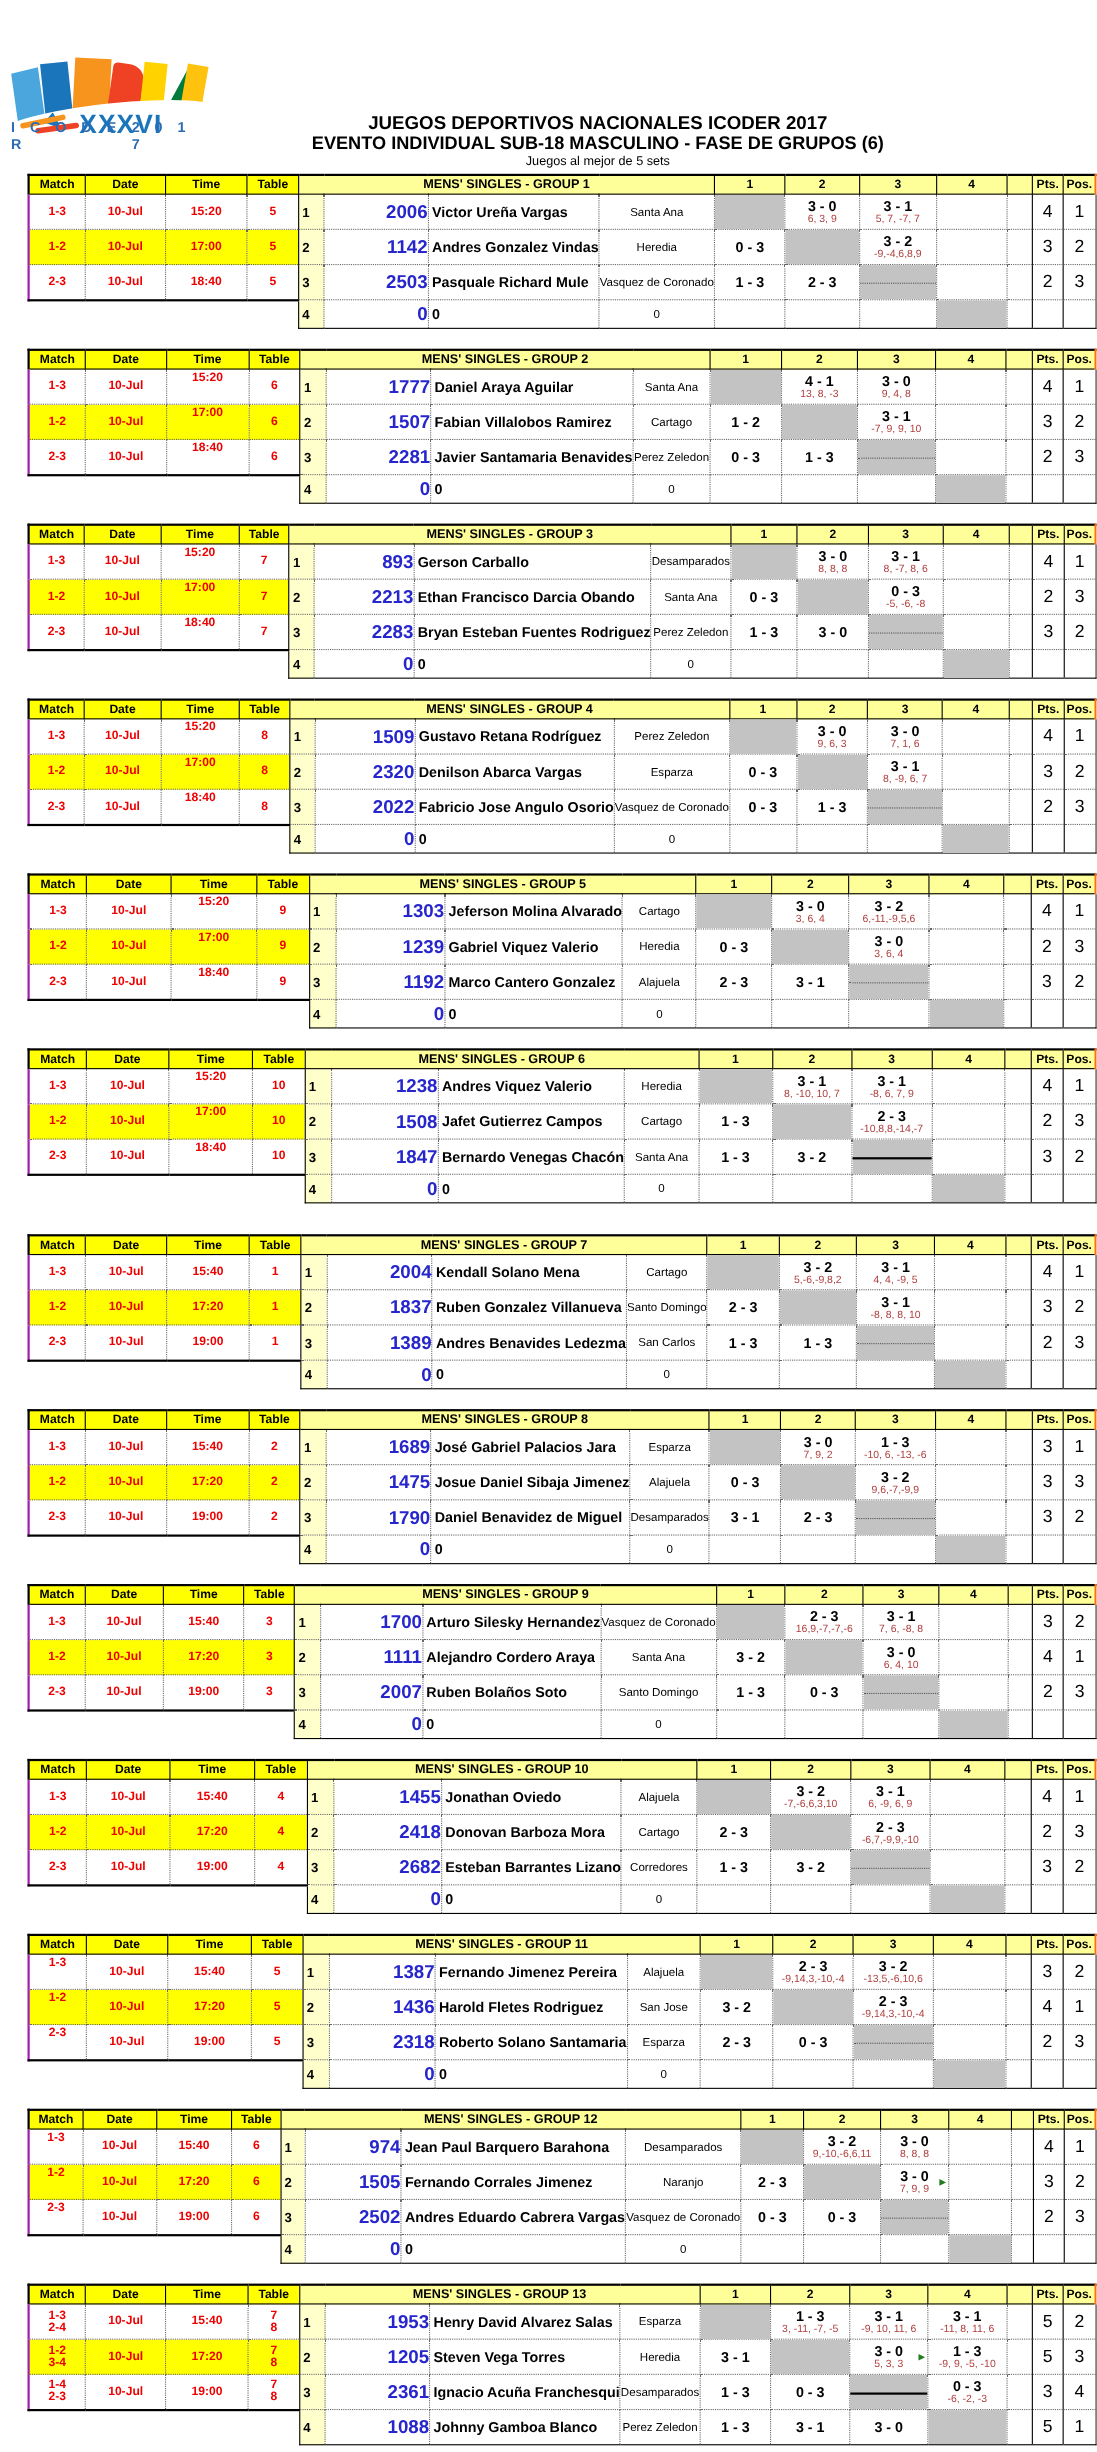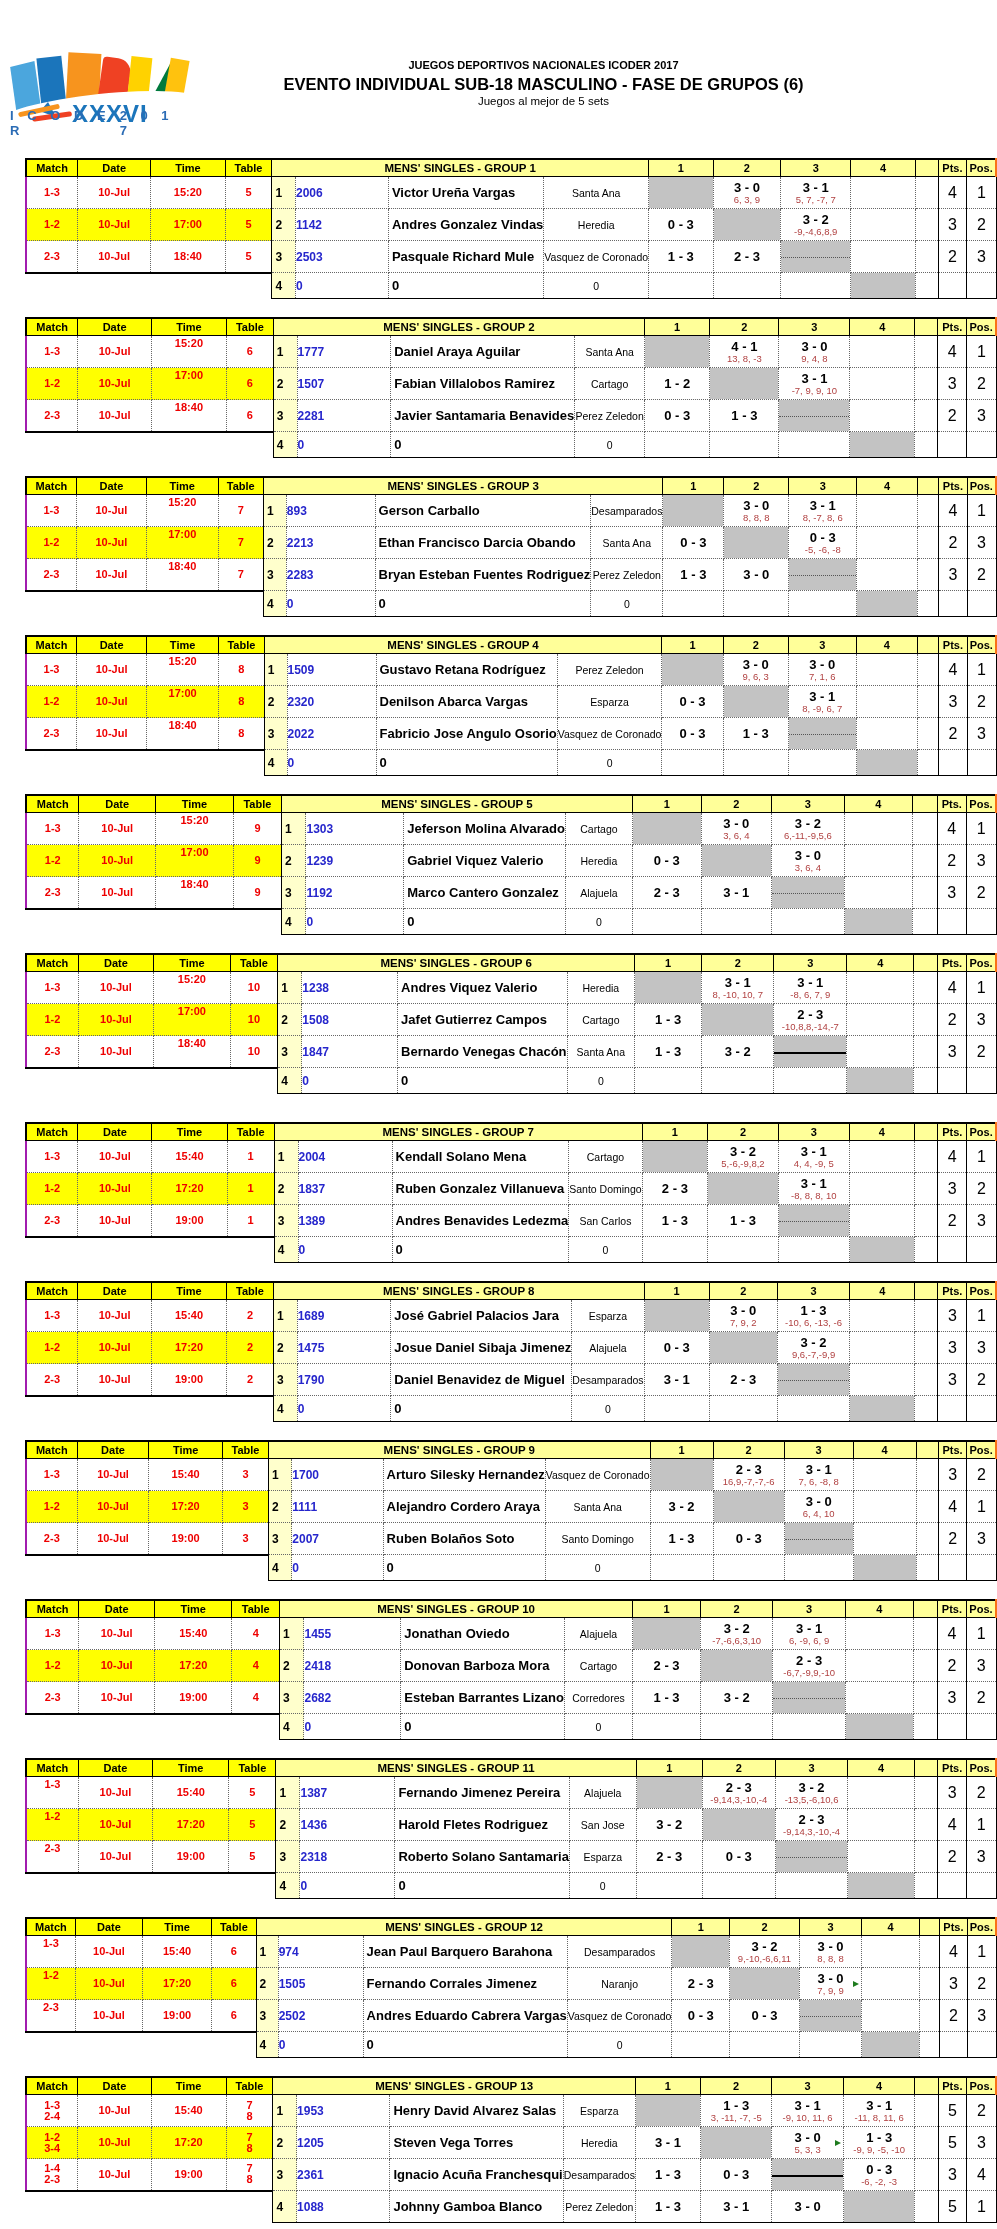--- a/index.html
+++ b/index.html
@@ -3,21 +3,21 @@
 <meta charset="utf-8">
 <style>
   html,body { margin:0; padding:0; background:#fff; width:997px;
               font-family:"Liberation Sans", sans-serif; color:#000; }
   .page { width:997px; position:relative; }
 
   
   .hdr-area { position:relative; height:158px; }
   .titles { padding-top:56px; width:997px; box-sizing:border-box; padding-right:100px;
             padding-left:190px; text-align:center; }
-  .t1 { font-size:11px; font-weight:bold; line-height:19px; }
+  .t1 { font-size:17px; font-weight:bold; line-height:19px;margin-top:46px; }
   .t2 { font-size:16.5px; font-weight:bold; line-height:19px; }
   .t3 { font-size:11.5px; margin-top:4px; line-height:14px; }
   .t4 { font-size:11.5px; line-height:14px; }
 
   
   .logo { position:absolute; left:10px; top:50px; width:178px; height:88px; }
   .logo .sh { position:absolute; }
   .s1 { left:3px;  top:14px; width:25px; height:46px; background:#4BA6DD; transform:rotate(-14deg) skewX(-6deg); }
   .s2 { left:29px; top:7px;  width:25px; height:51px; background:#1B75BB; transform:rotate(-6deg); }
   .s3 { left:57px; top:3px;  width:33px; height:55px; background:#F7941E; transform:rotate(3deg); }
@@ -55,21 +55,21 @@
           text-align:center; vertical-align:middle; white-space:pre-line; line-height:11px; }
   td.lb.hl { background:#FFFF00; }
   td.m0 { border-left:2px solid #a21caf; }
   td.lbend { border-bottom:2px solid #000; }
   td.tt { vertical-align:top; padding-top:2px; }
 
   td.ghost { border:none; background:#fff; }
 
   td.num  { background:#FFFFCC; font-weight:bold; font-size:12px; text-align:left;
             padding-left:3px; border-left:1.5px solid #000; }
-  td.pid  { color:#2626CC; font-weight:bold; font-size:12px; text-align:left; }
+  td.pid  { color:#2626CC; font-weight:bold; font-size:17px; text-align:right; }
   td.nm   { font-weight:bold; font-size:13px; text-align:left; padding-left:3px; white-space:nowrap; }
   td.city { font-size:10.5px; }
   td.city .cwrap { display:flex; justify-content:center; }
   td.city .cwrap span { white-space:nowrap; flex:0 0 auto; }
 
   td.sc { text-align:center; vertical-align:middle; position:relative; }
   .score { font-weight:bold; font-size:13px; line-height:15px; }
   .sets  { font-size:9.5px; color:#B04040; line-height:10px; white-space:nowrap; }
   td.self { background:#C3C3C3; }
   .mid  { position:absolute; left:0; right:0; top:50%; border-top:1px dotted #555; }

